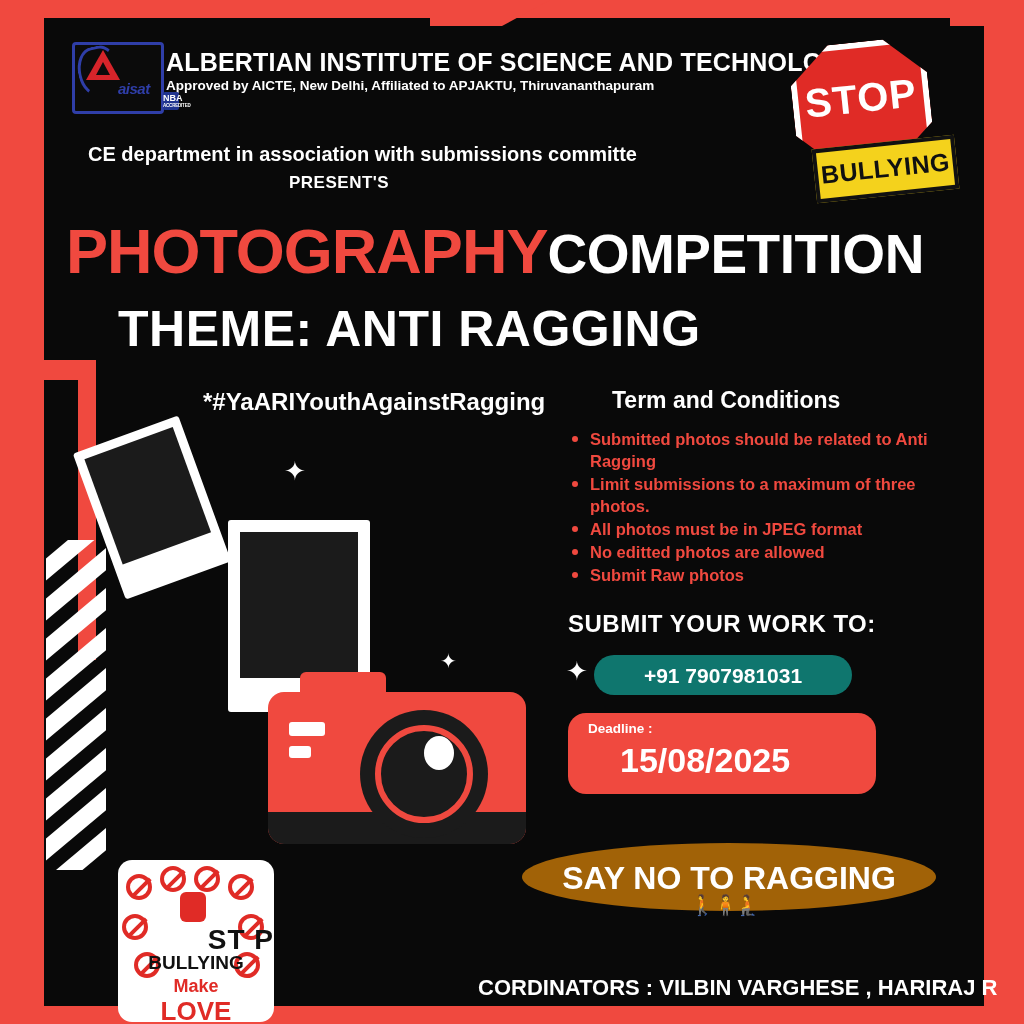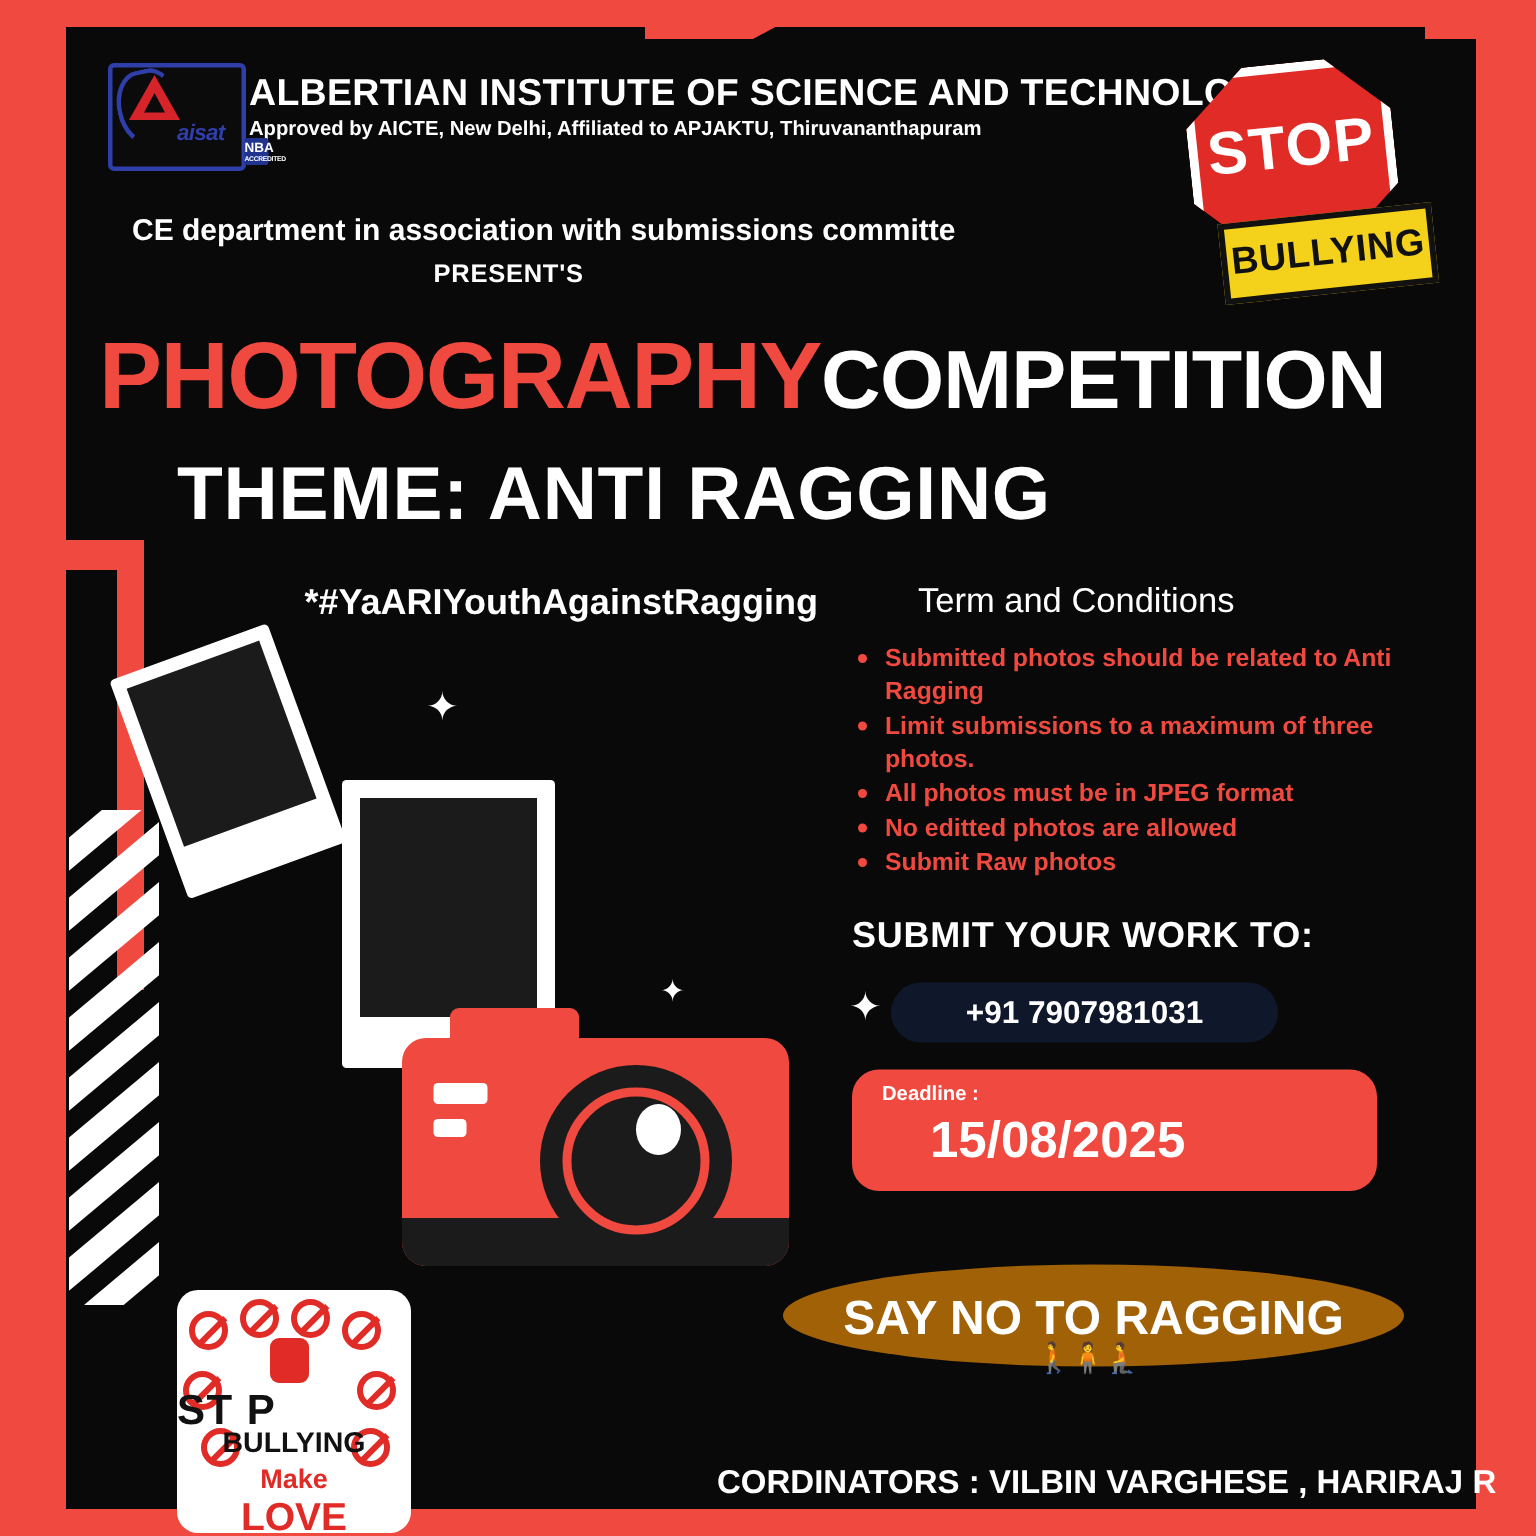--- a/index.html
+++ b/index.html
@@ -133,48 +133,48 @@
   .title-theme{
     position:absolute;left:118px;top:300px;color:#ffffff;font-size:50px;font-weight:bold;
     letter-spacing:0.5px;
   }
   .hashtag{
     position:absolute;left:203px;top:388px;color:#ffffff;font-size:24px;font-weight:bold;text-align:right;
   }
 
   
   .terms-title{
-    position:absolute;left:612px;top:387px;color:#ffffff;font-size:23px;font-weight:normal;
+    position:absolute;left:612px;top:387px;color:#ffffff;font-size:23px;font-weight:bold;
   }
   .terms-list{
     position:absolute;left:572px;top:428px;width:360px;
     margin:0;padding:0;list-style:none;
   }
   .terms-list li{
     position:relative;color:#f0493f;font-size:16.5px;font-weight:bold;
     line-height:22px;padding-left:18px;margin-bottom:1px;
   }
   .terms-list li:before{
     content:"";position:absolute;left:0;top:8px;width:6px;height:6px;
     background:#f0493f;border-radius:50%;
   }
   .submit-label{
     position:absolute;left:568px;top:610px;color:#ffffff;font-size:24px;font-weight:bold;
     letter-spacing:0.5px;
   }
   .phone-pill{
     position:absolute;left:594px;top:655px;width:258px;height:40px;
-    background:#0f172a;border-radius:20px;
+    background:#0f766e;border-radius:20px;
   }
   .phone-pill span{
     position:absolute;left:0;top:9px;width:100%;text-align:center;
     color:#ffffff;font-size:21px;font-weight:bold;
   }
   .deadline-box{
-    position:absolute;left:568px;top:713px;width:350px;height:81px;
+    position:absolute;left:568px;top:713px;width:308px;height:81px;
     background:#f0493f;border-radius:18px;
   }
   .deadline-label{
     position:absolute;left:20px;top:8px;color:#ffffff;font-size:13.5px;font-weight:bold;
   }
   .deadline-date{
     position:absolute;left:52px;top:28px;color:#ffffff;font-size:34px;font-weight:bold;
   }
   .say-no{
     position:absolute;left:522px;top:843px;width:414px;height:68px;
@@ -250,21 +250,21 @@
     box-sizing:border-box;
   }
   .sticker .ring:after{
     content:"";position:absolute;left:-2px;top:8px;width:26px;height:4px;background:#e02b26;
     transform:rotate(-45deg);
   }
   .sticker .hand{
     position:absolute;left:62px;top:32px;width:26px;height:30px;background:#e02b26;border-radius:6px;
   }
   .st-stop{
-    position:absolute;left:0;top:64px;width:100%;text-align:left;
+    position:absolute;left:0;top:64px;width:100%;text-align:right;
     color:#111;font-size:28px;font-weight:bold;letter-spacing:1px;
   }
   .st-bully{
     position:absolute;left:0;top:92px;width:100%;text-align:center;
     color:#111;font-size:19px;font-weight:bold;
   }
   .st-make{
     position:absolute;left:0;top:116px;width:100%;text-align:center;
     color:#e02b26;font-size:18px;font-weight:bold;
   }

